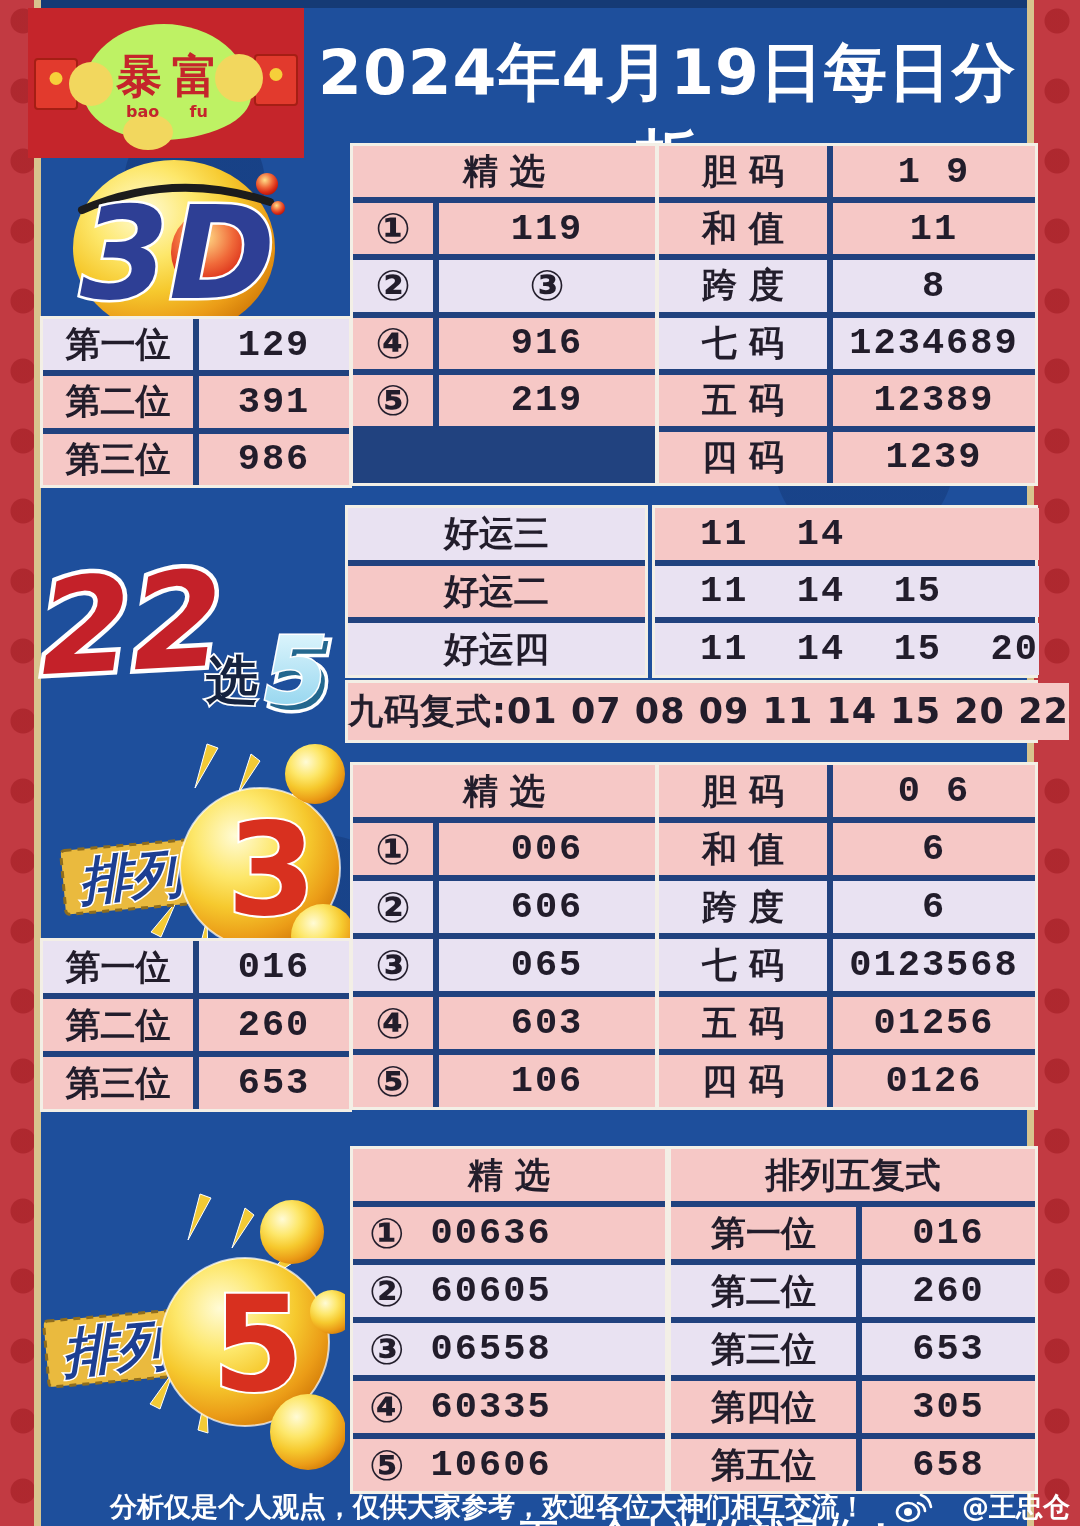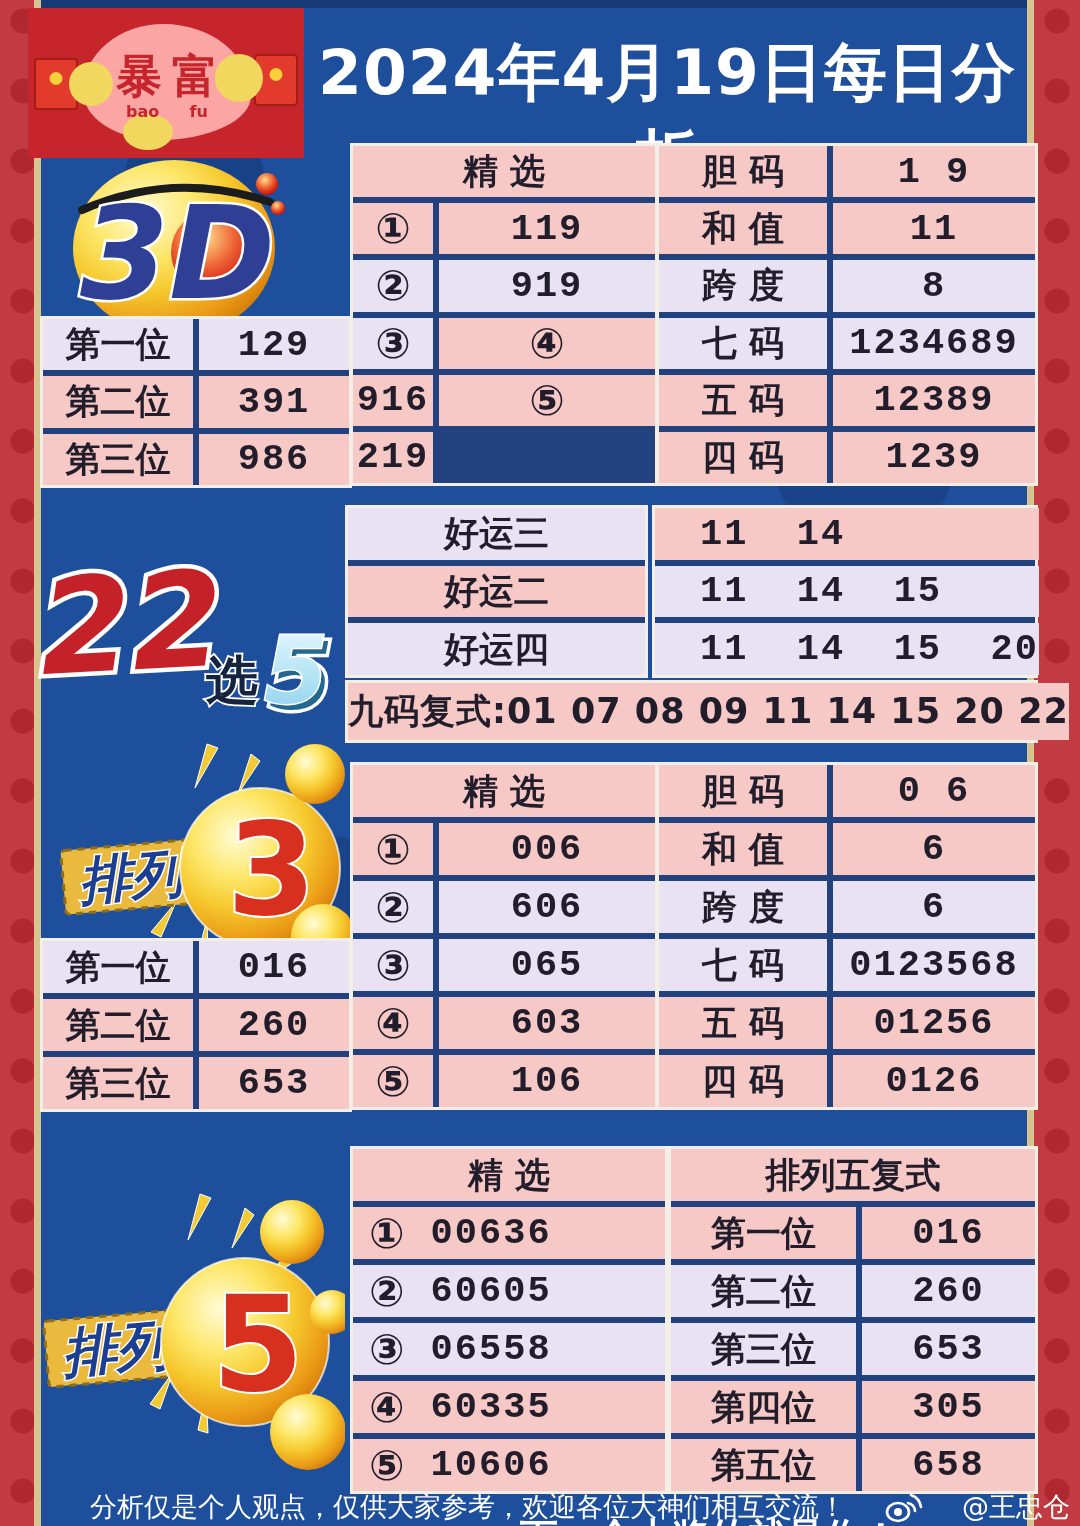--- a/index.html
+++ b/index.html
@@ -11,21 +11,21 @@
          radial-gradient(circle at 80% 30%, rgba(12,40,95,.30) 0 90px, transparent 91px),
          radial-gradient(circle at 30% 60%, rgba(12,40,95,.30) 0 80px, transparent 81px),
          radial-gradient(circle at 75% 85%, rgba(12,40,95,.30) 0 95px, transparent 96px);}
   .top-edge{position:absolute;left:0;top:0;right:0;height:8px;background:#153a75;}
   .side{position:absolute;top:0;bottom:0;background:#c23a42;
         background-image:radial-gradient(circle at 50% 30%, rgba(150,18,24,.45) 0 12px, transparent 13px);
         background-size:46px 70px;}
   .side.left{left:0;width:34px;border-right:7px solid #d8c48e;}
   .side.right{right:0;width:46px;border-left:7px solid #d8c48e;}
   .banner{position:absolute;left:28px;top:8px;width:276px;height:150px;background:#c5252b;z-index:3;}
-  .cloud{position:absolute;left:55px;top:16px;width:168px;height:116px;background:#fca5a5;
+  .cloud{position:absolute;left:55px;top:16px;width:168px;height:116px;background:#bef264;
          border-radius:48% 52% 55% 45% / 58% 62% 38% 42%;}
   .cloud .bump1{position:absolute;left:-14px;top:38px;width:44px;height:44px;background:#f2d75e;border-radius:50%;}
   .cloud .bump2{position:absolute;right:-12px;top:30px;width:48px;height:48px;background:#f2d75e;border-radius:50%;}
   .cloud .bump3{position:absolute;left:40px;bottom:-10px;width:50px;height:36px;background:#f2d75e;border-radius:50%;}
   .logo-zh{position:absolute;left:0;right:0;top:22px;text-align:center;font-size:46px;font-weight:900;
            color:#c5252b;letter-spacing:10px;text-indent:10px;}
   .logo-py{position:absolute;left:0;right:0;top:78px;display:flex;justify-content:space-around;
            font-size:16px;font-weight:700;color:#c5252b;padding:0 28px;}
   .envelope{position:absolute;width:40px;height:48px;background:#e23a2d;border:2px solid #a51e14;border-radius:4px;}
   .envelope::after{content:"";position:absolute;left:50%;top:12px;transform:translateX(-50%);
@@ -38,21 +38,21 @@
   .pink{background:#f6c8c6;} .lav{background:#e9e2f2;}
   .zh{font-size:35px;} .num{font-size:37px;letter-spacing:2px;font-family:Liberation Mono, monospace;}
   .circ{font-size:42px;}
   .span2{grid-column:1/-1;}
   .left-al{justify-content:flex-start;padding-left:45px;}
   .full-row{justify-content:flex-start;font-size:35px;letter-spacing:1px;}
   .pickrow{justify-content:flex-start;padding-left:16px;}
   .pickrow .num{margin-left:26px;}
   .logo-svg{position:absolute;z-index:2;}
   .footer{position:absolute;left:90px;top:1489px;width:980px;display:flex;align-items:center;
-          justify-content:space-between;gap:28px;color:#fff;font-size:27px;font-weight:400;z-index:2;white-space:pre;}
+          justify-content:flex-end;gap:28px;color:#fff;font-size:27px;font-weight:700;z-index:2;white-space:pre;}
   .partial{position:absolute;left:520px;top:1512px;color:#fff;font-size:38px;font-weight:900;z-index:2;white-space:pre;}
 </style>
 </head>
 <body>
 
 <div id="page">
   <svg width="0" height="0" style="position:absolute">
     <defs>
       <radialGradient id="gball" cx="35%" cy="30%" r="75%">
         <stop offset="0%" stop-color="#fffbd6"></stop>
@@ -101,21 +101,20 @@
     <text x="12" y="144" font-size="128" font-weight="bold" font-style="italic" fill="#2e3f95" stroke="#ffffff" stroke-width="5" paint-order="stroke">3D</text>
     <circle cx="199" cy="30" r="11" fill="url(#rball)"></circle>
     <circle cx="210" cy="54" r="7" fill="url(#rball)"></circle>
   </svg>
 
   <div class="grp" style="left:350px;top:143px;width:302px;height:337px;grid-template-columns:80px 1fr;grid-template-rows:repeat(6,1fr);">
     <div class="cell zh pink span2">精 选</div>
     <div class="cell circ pink">①</div>
     <div class="cell num pink">119</div>
     <div class="cell circ lav">②</div>
-    <div class="cell num lav">919</div>
     <div class="cell circ lav">③</div>
     <div class="cell circ pink">④</div>
     <div class="cell num pink">916</div>
     <div class="cell circ pink">⑤</div>
     <div class="cell num pink">219</div>
   </div>
 
   <div class="grp" style="left:656px;top:143px;width:376px;height:337px;grid-template-columns:168px 1fr;grid-template-rows:repeat(6,1fr);">
     <div class="cell zh pink">胆 码</div>
     <div class="cell num pink">1 9</div>

